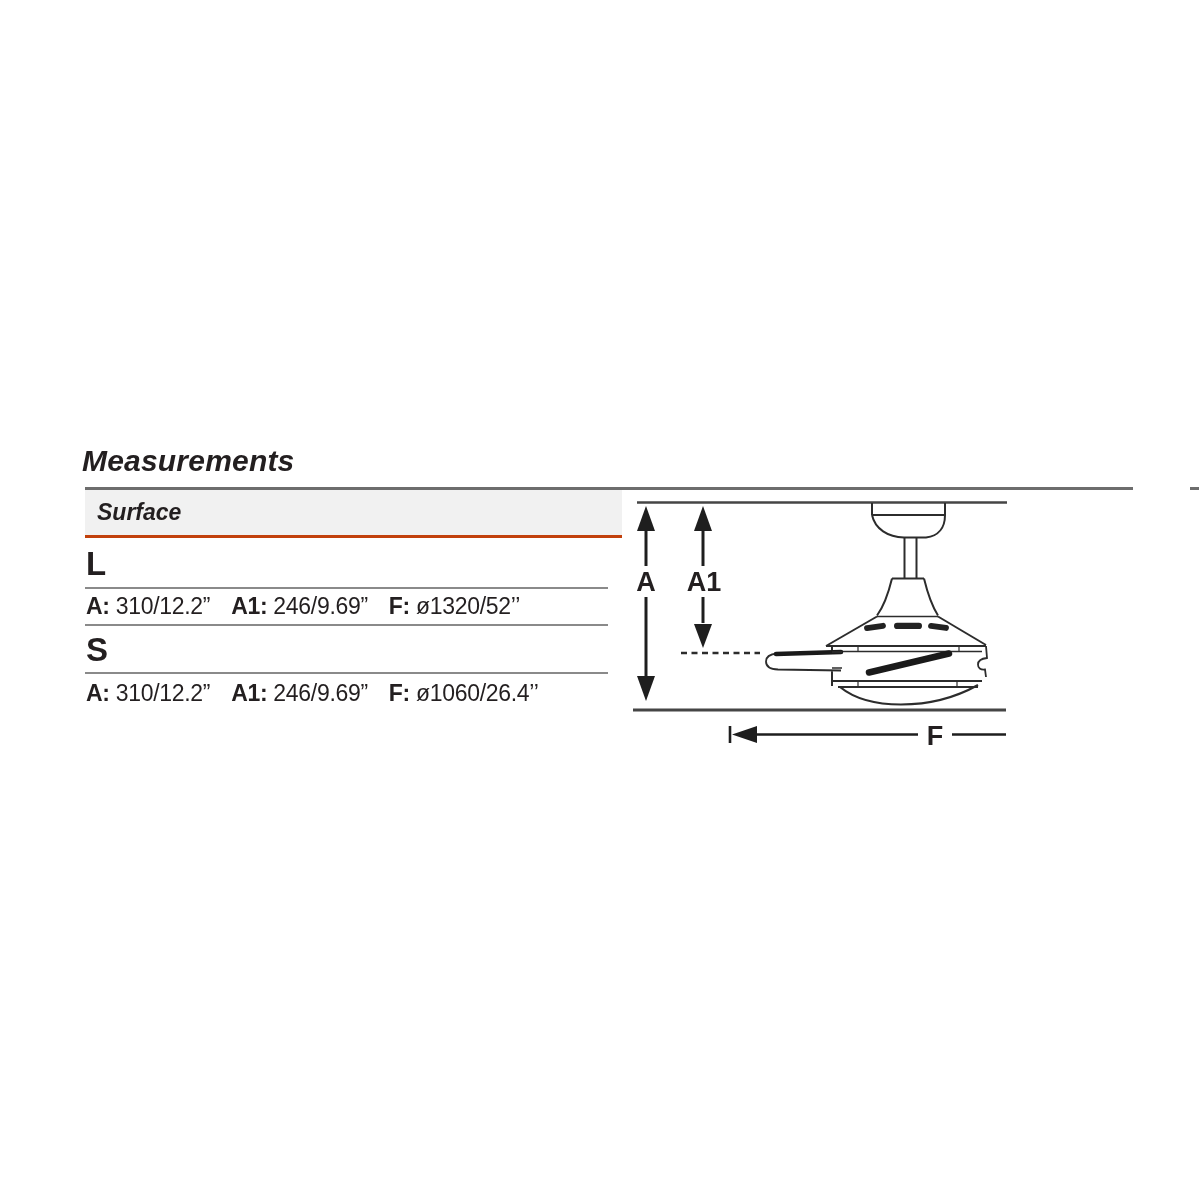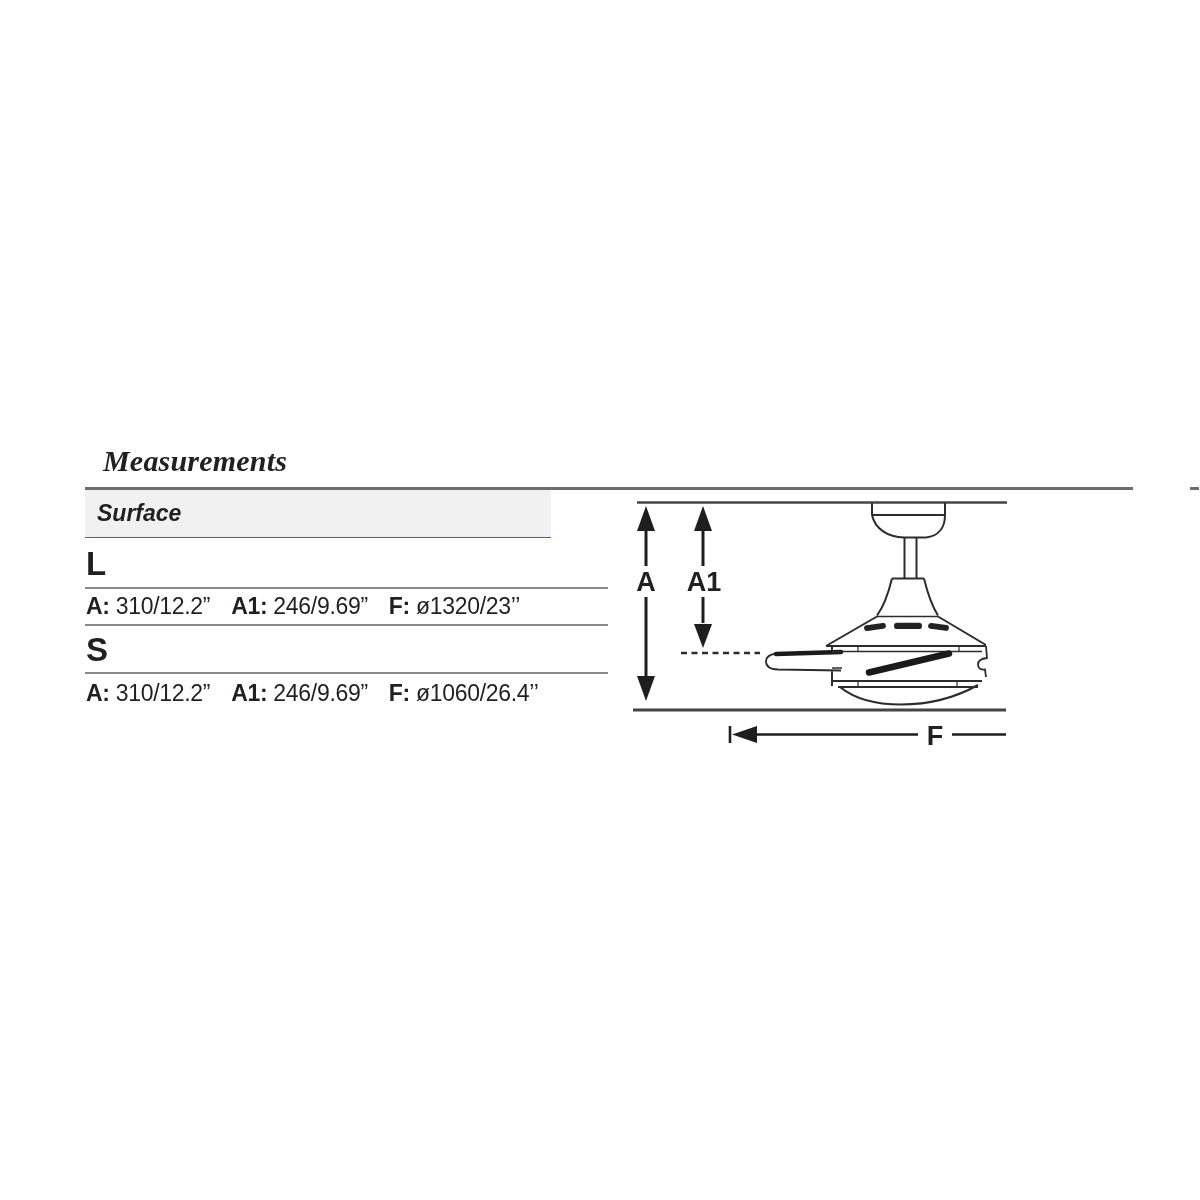--- a/index.html
+++ b/index.html
@@ -7,33 +7,32 @@
     position:relative;
     width:1200px;height:1200px;
     background:#ffffff;
     font-family:"Liberation Sans", sans-serif;
     color:#231f20;
     overflow:hidden;
   }
   .abs{position:absolute;}
 
   .page-title{
-    left:103px;top:444px;
+    left:82px;top:444px;
     font-size:30px;font-weight:bold;font-style:italic;
     letter-spacing:0.2px;
     color:#231f20;
-    font-family:Liberation Serif, serif;
   }
 
   .rule-top{left:85px;top:487px;width:1048px;height:3px;background:#6d6d6d;}
   .rule-top-dot{left:1190px;top:487px;width:9px;height:3px;background:#6d6d6d;}
 
   .surface-band{
-    left:85px;top:490px;width:466px;height:48px;
-    background:#f1f1f1;border-bottom:1px solid #c2410c;
+    left:85px;top:490px;width:537px;height:48px;
+    background:#f1f1f1;border-bottom:3px solid #c2410c;
     display:flex;align-items:center;box-sizing:border-box;
   }
   .surface-band .hdr{
     padding-left:12px;
     font-size:23px;font-weight:bold;font-style:italic;
   }
 
   .size-row{
     left:85px;width:523px;box-sizing:border-box;
     border-bottom:2px solid #8a8a8a;
@@ -73,21 +72,21 @@
 
   <div class="abs surface-band">
     <span class="hdr">Surface</span>
   </div>
 
   <div class="abs size-row l">L</div>
 
   <div class="abs vals-row r1">
     <span class="m-group"><span class="m-label">A:</span><span class="m-value">310/12.2”</span></span>
     <span class="m-group"><span class="m-label">A1:</span><span class="m-value">246/9.69”</span></span>
-    <span class="m-group"><span class="m-label">F:</span><span class="m-value">ø1320/23’’</span></span>
+    <span class="m-group"><span class="m-label">F:</span><span class="m-value">ø1320/52’’</span></span>
   </div>
 
   <div class="abs size-row s">S</div>
 
   <div class="abs vals-row r2">
     <span class="m-group"><span class="m-label">A:</span><span class="m-value">310/12.2”</span></span>
     <span class="m-group"><span class="m-label">A1:</span><span class="m-value">246/9.69”</span></span>
     <span class="m-group"><span class="m-label">F:</span><span class="m-value">ø1060/26.4’’</span></span>
   </div>
 

